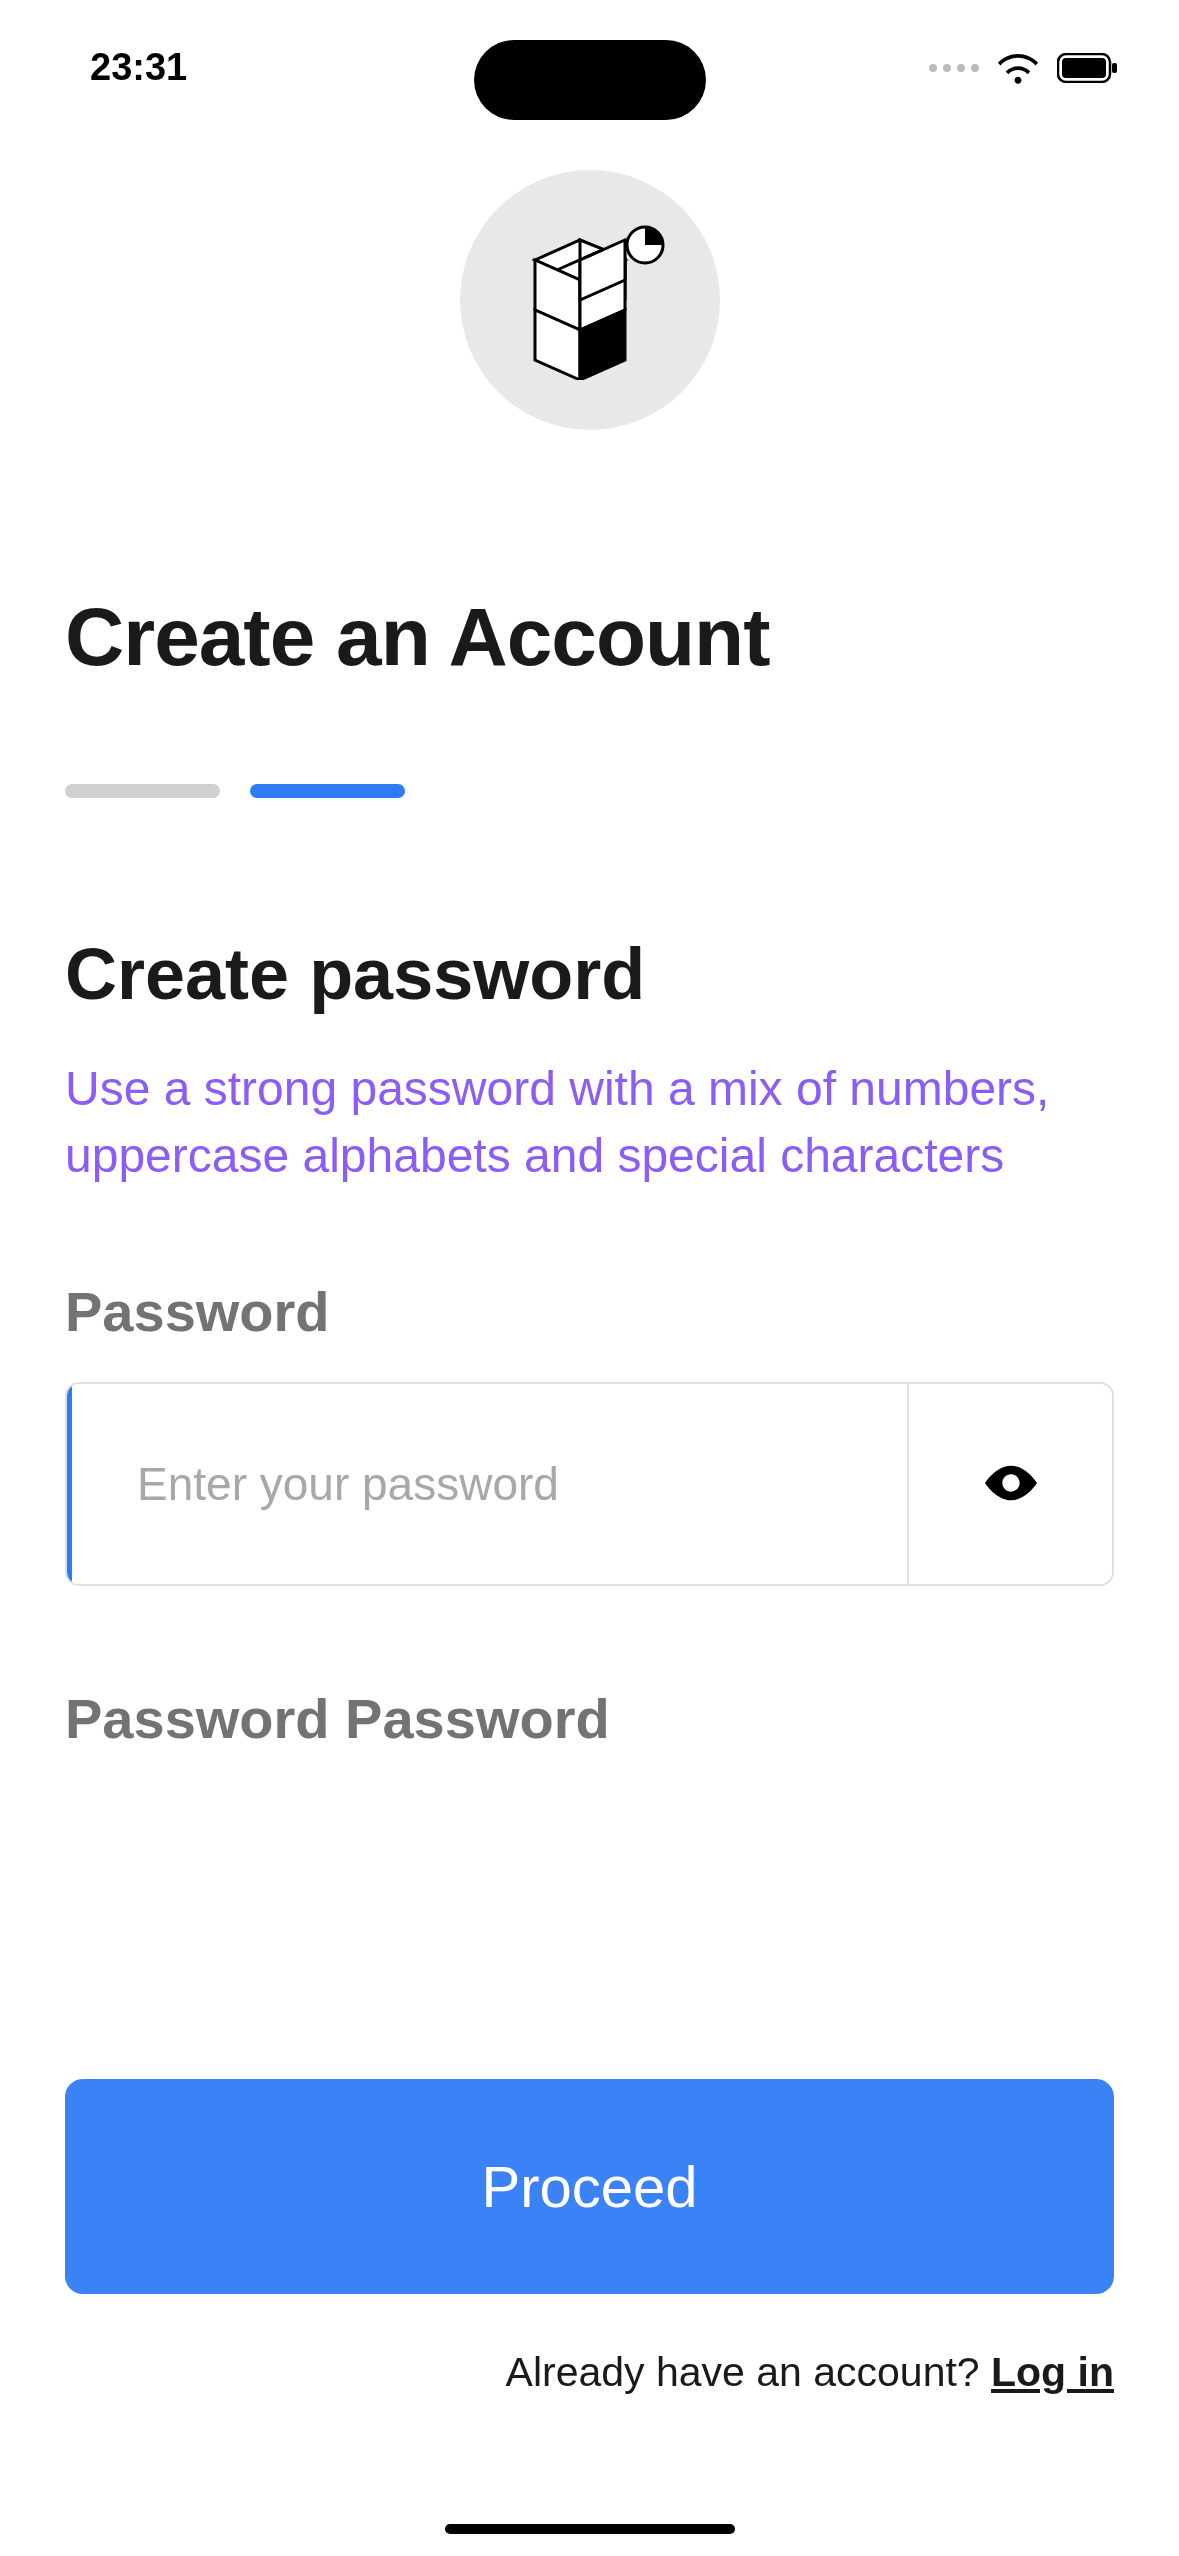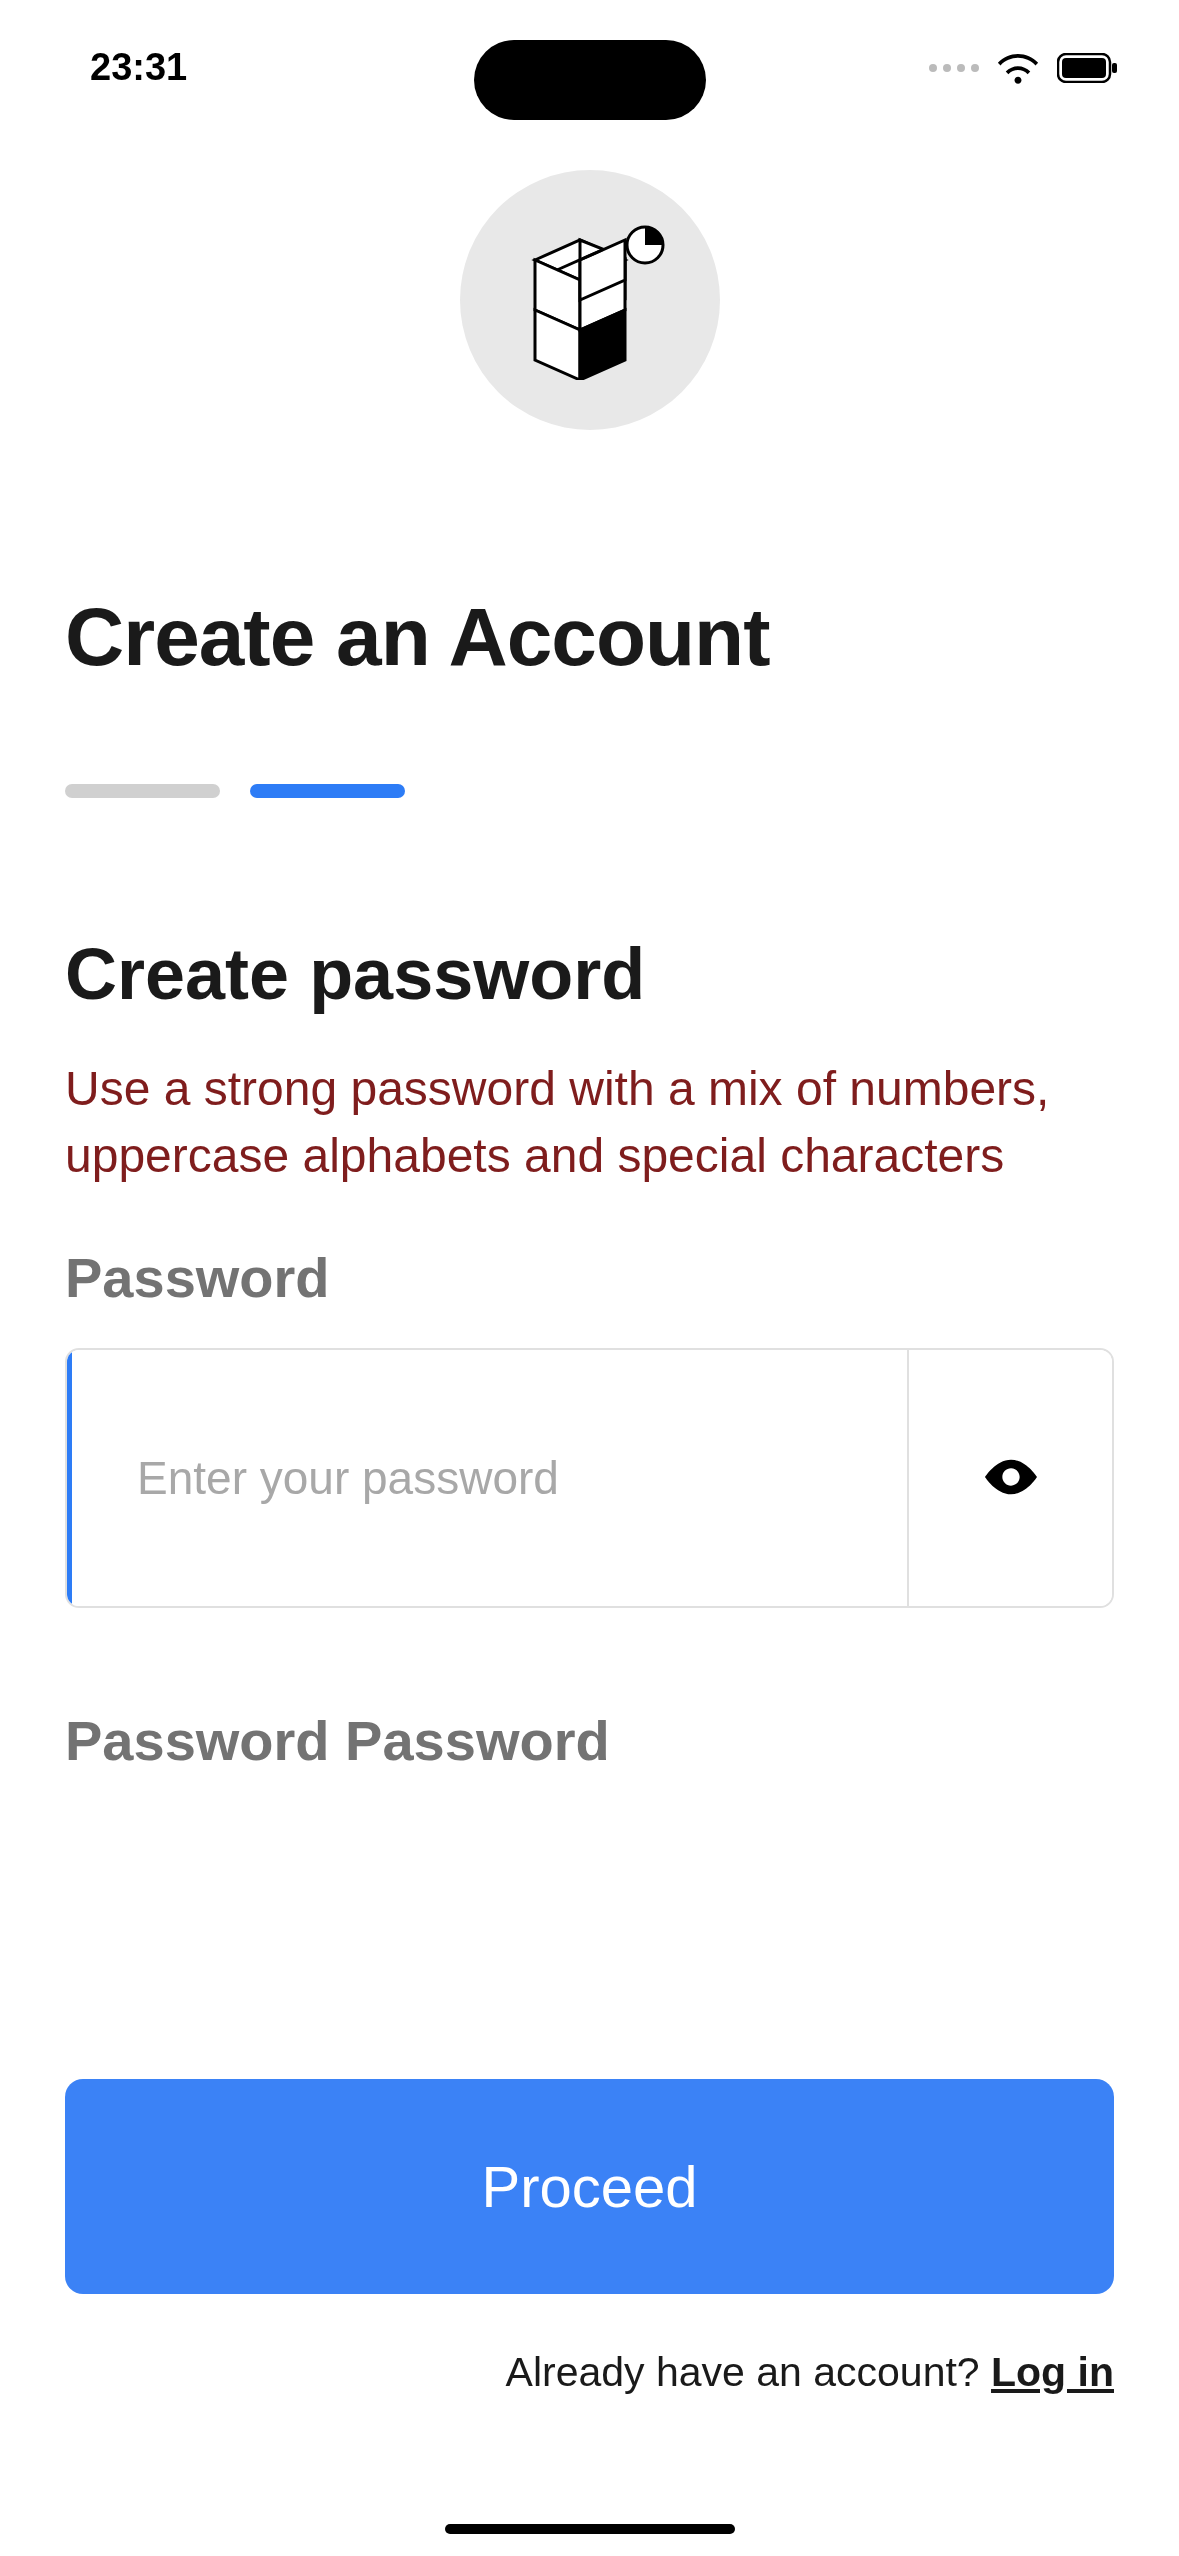--- a/index.html
+++ b/index.html
@@ -103,35 +103,35 @@
     }
     .section-title {
       font-size: 72px;
       font-weight: 700;
       color: #1a1a1a;
       margin-bottom: 40px;
     }
     .section-description {
       font-size: 48px;
       font-weight: 500;
-      color: #7f1d1d;
+      color: #8b5cf6;
       line-height: 1.4;
-      margin-bottom: 56px;
+      margin-bottom: 90px;
     }
     .field-label {
       font-size: 56px;
       font-weight: 600;
       color: #737373;
       margin-bottom: 38px;
     }
     .input-wrapper {
       display: flex;
       border: 2px solid #e0e0e0;
       border-radius: 14px;
-      height: 260px;
+      height: 204px;
       margin-bottom: 100px;
       overflow: hidden;
     }
     .input-field {
       flex: 1;
       border: none;
       outline: none;
       padding: 0 70px;
       font-size: 46px;
       color: #1a1a1a;

